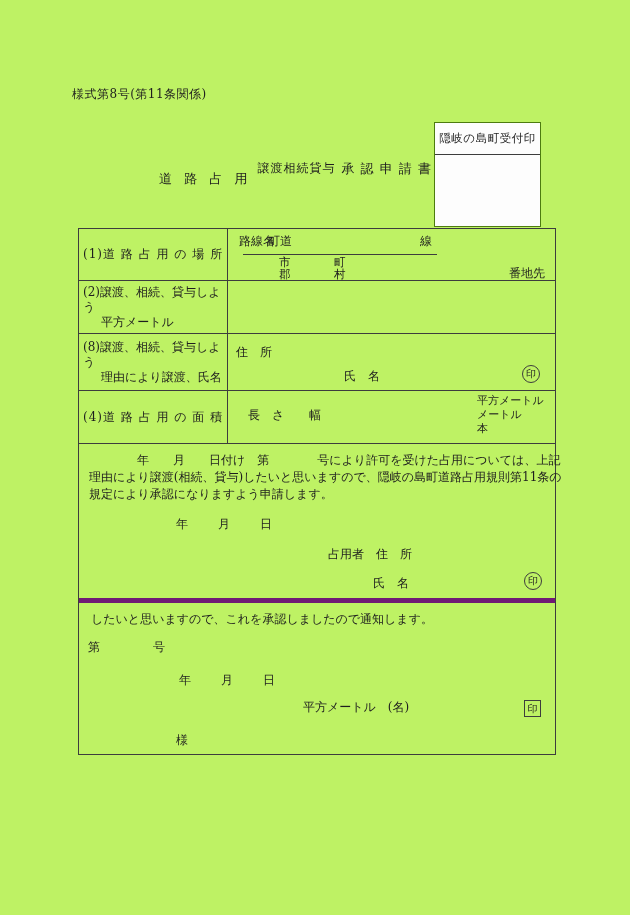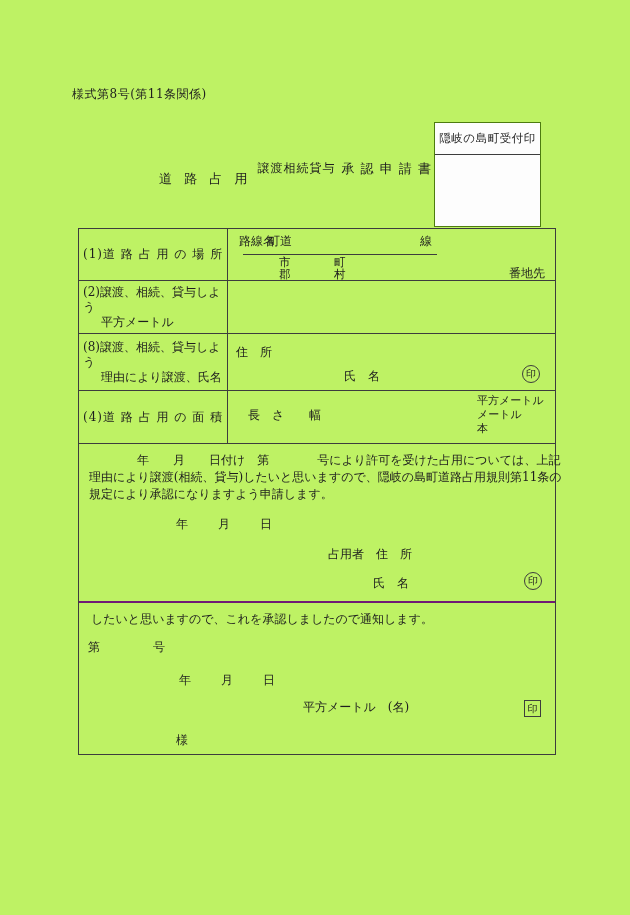--- a/index.html
+++ b/index.html
@@ -26,21 +26,21 @@
   .title .t-right{letter-spacing:1px;}
 
   
   .main-table{position:absolute;left:78px;top:228px;width:478px;height:527px;border:1px solid #3d3d3d;box-sizing:border-box;font-size:12px;}
   .t-row{display:flex;border-bottom:1px solid #3d3d3d;box-sizing:border-box;}
   .t-row:last-child{border-bottom:none;}
   .cell-label{width:149px;border-right:1px solid #3d3d3d;box-sizing:border-box;padding:0 2px 0 4px;display:flex;flex-direction:column;justify-content:center;font-size:12px;line-height:15px;}
   .cell-label .ls{letter-spacing:1px;}
   .cell-label .indent{padding-left:18px;}
   .cell-content{flex:1;position:relative;}
-  .full-section{position:relative;border-bottom:2px solid #701a75;box-sizing:border-box;}
+  .full-section{position:relative;border-bottom:5px solid #701a75;box-sizing:border-box;}
   .full-section:last-child{border-bottom:none;}
   .abs{position:absolute;white-space:pre;}
 
   .row1{height:52px;}
   .row2{height:53px;}
   .row3{height:57px;}
   .row4{height:53px;}
   .sec-app{height:159px;}
   .sec-approval{height:153px;}
 

